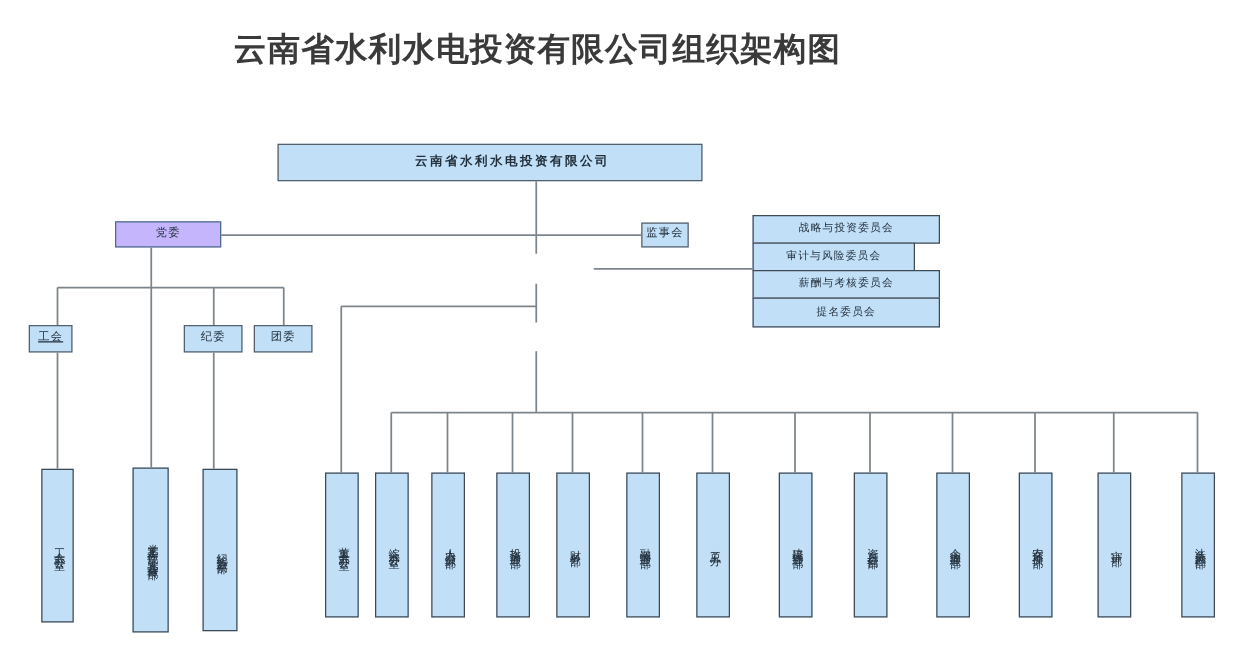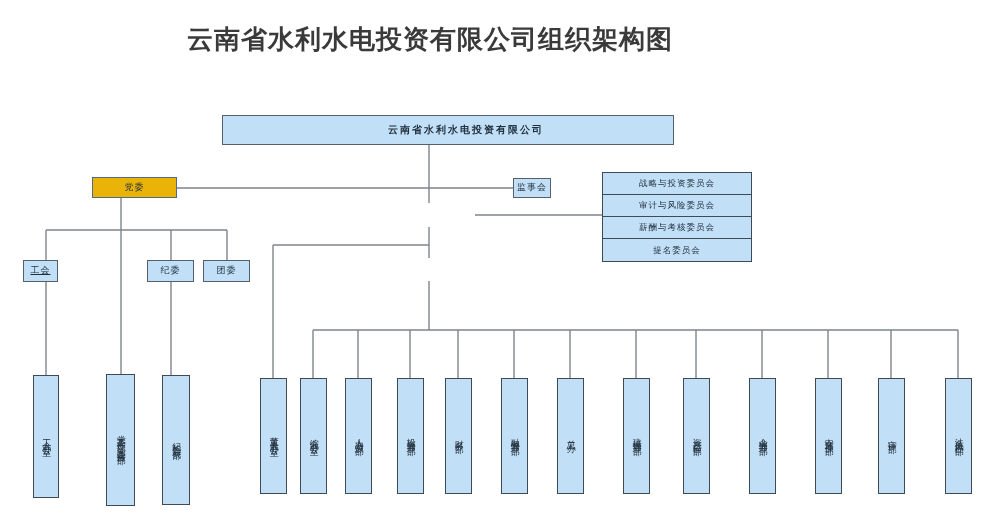--- a/index.html
+++ b/index.html
@@ -17,21 +17,21 @@
     background:#c1dff7; border:1px solid #55606b;
     display:flex; align-items:center; justify-content:center;
     font-size:9px; color:#22303c; line-height:1.05; text-align:center;
   }
   .node.h { letter-spacing:1px; }
   .node.v {
     writing-mode:vertical-rl; text-orientation:upright;
     letter-spacing:2px; font-size:9px; padding:4px 0;
     border-color:#3f4a54;
   }
-  .node.accent { background:#eab308; border-color:#4d6c8c; }
+  .node.accent { background:#c4b5fd; border-color:#4d6c8c; }
   .node.company { font-weight:bold; font-size:10px; letter-spacing:2px; }
   .node.committee { border-color:#3f4a54; font-size:8.5px; }
 </style>
 </head>
 <body>
 
 <div id="canvas">
   <svg id="lines" xmlns="http://www.w3.org/2000/svg" width="1000" height="523">
       <line x1="429" y1="145" x2="429" y2="203" stroke="#7d858c" stroke-width="1.4"></line>
       <line x1="177" y1="188" x2="513" y2="188" stroke="#7d858c" stroke-width="1.4"></line>
@@ -56,25 +56,25 @@
       <line x1="570" y1="330" x2="570" y2="378" stroke="#7d858c" stroke-width="1.4"></line>
       <line x1="636" y1="330" x2="636" y2="378" stroke="#7d858c" stroke-width="1.4"></line>
       <line x1="696" y1="330" x2="696" y2="378" stroke="#7d858c" stroke-width="1.4"></line>
       <line x1="762" y1="330" x2="762" y2="378" stroke="#7d858c" stroke-width="1.4"></line>
       <line x1="828" y1="330" x2="828" y2="378" stroke="#7d858c" stroke-width="1.4"></line>
       <line x1="891" y1="330" x2="891" y2="378" stroke="#7d858c" stroke-width="1.4"></line>
       <line x1="958" y1="330" x2="958" y2="378" stroke="#7d858c" stroke-width="1.4"></line>
     </svg>
   <div id="title">云南省水利水电投资有限公司组织架构图</div>
 
-<div class="node h company" style="left: 222px; top: 115px; width: 452px; height: 30px; padding-left: 36px;">云南省水利水电投资有限公司</div>
+<div class="node h company" style="left: 222px; top: 115px; width: 340px; height: 30px; padding-left: 36px;">云南省水利水电投资有限公司</div>
     <div class="node h accent" style="left: 92px; top: 177px; width: 85px; height: 21px;">党委</div>
     <div class="node h" style="left: 513px; top: 178px; width: 38px; height: 20px;">监事会</div>
     <div class="node h committee" style="left: 602px; top: 172px; width: 150px; height: 23px; text-align: right;">战略与投资委员会</div>
-    <div class="node h committee" style="left: 602px; top: 194px; width: 150px; height: 23px;">审计与风险委员会</div>
+    <div class="node h committee" style="left: 602px; top: 194px; width: 130px; height: 23px;">审计与风险委员会</div>
     <div class="node h committee" style="left: 602px; top: 216px; width: 150px; height: 23px;">薪酬与考核委员会</div>
     <div class="node h committee" style="left: 602px; top: 238px; width: 150px; height: 24px;">提名委员会</div>
     <div class="node h" style="left: 23px; top: 260px; width: 35px; height: 22px; text-decoration: underline;">工会</div>
     <div class="node h" style="left: 147px; top: 260px; width: 47px; height: 22px;">纪委</div>
     <div class="node h" style="left: 203px; top: 260px; width: 47px; height: 22px;">团委</div>
     <div class="node v" style="left: 33px; top: 375px; width: 26px; height: 123px;">工会办公室</div>
     <div class="node v" style="left: 106px; top: 374px; width: 29px; height: 132px;">党委工作部（党委宣传部）</div>
     <div class="node v" style="left: 162px; top: 375px; width: 28px; height: 130px;">纪检监察部</div>
     <div class="node v" style="left: 260px; top: 378px; width: 27px; height: 116px;">董事会办公室</div>
     <div class="node v" style="left: 300px; top: 378px; width: 27px; height: 116px;">综合办公室</div>

